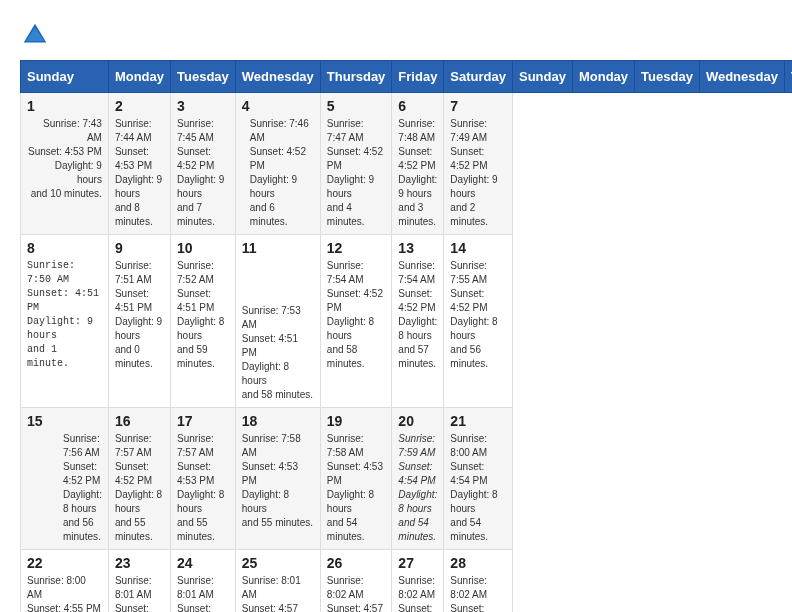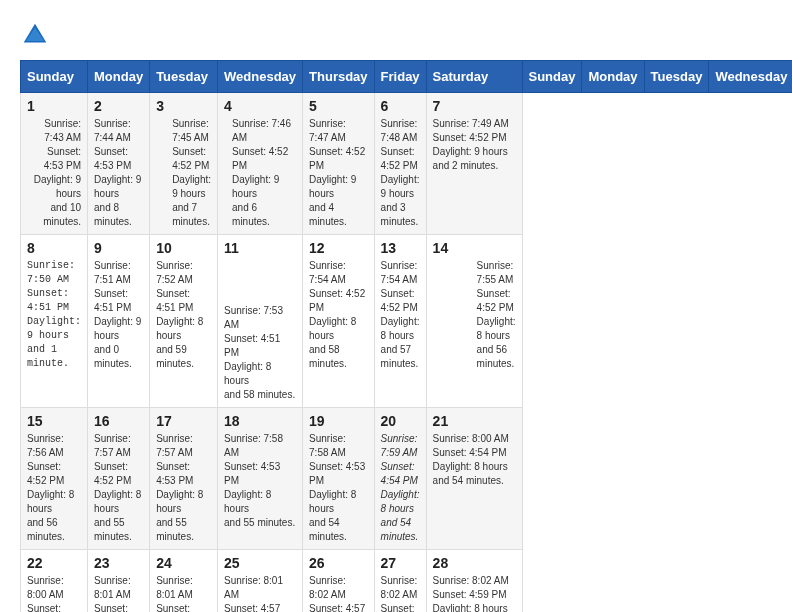--- a/index.html
+++ b/index.html
@@ -139,21 +139,21 @@
         </td>
         <td>
           <span class="day-number">2</span>
           <div class="day-info" style="white-space: pre-line;">Sunrise: 7:44 AM
 Sunset: 4:53 PM
 Daylight: 9 hours
 and 8 minutes.</div>
         </td>
         <td>
           <span class="day-number">3</span>
-          <div class="day-info" style="white-space: pre-line; margin-left: 16px;">Sunrise: 7:45 AM
+          <div class="day-info" style="white-space: pre-line;">Sunrise: 7:45 AM
 Sunset: 4:52 PM
 Daylight: 9 hours
 and 7 minutes.</div>
         </td>
         <td>
           <span class="day-number">4</span>
           <div class="day-info" style="white-space: pre-line; margin-left: 8px;">Sunrise: 7:46 AM
 Sunset: 4:52 PM
 Daylight: 9 hours
 and 6 minutes.</div>
@@ -218,30 +218,30 @@
         </td>
         <td>
           <span class="day-number">13</span>
           <div class="day-info" style="white-space: pre-line;">Sunrise: 7:54 AM
 Sunset: 4:52 PM
 Daylight: 8 hours
 and 57 minutes.</div>
         </td>
         <td>
           <span class="day-number">14</span>
-          <div class="day-info" style="white-space: pre-line; margin-left: 44px;">Sunrise: 7:55 AM
+          <div class="day-info" style="white-space: pre-line;">Sunrise: 7:55 AM
 Sunset: 4:52 PM
 Daylight: 8 hours
 and 56 minutes.</div>
         </td>
       </tr>
       <tr>
         <td>
           <span class="day-number">15</span>
-          <div class="day-info" style="white-space: pre-line;">Sunrise: 7:56 AM
+          <div class="day-info" style="white-space: pre-line; margin-left: 36px;">Sunrise: 7:56 AM
 Sunset: 4:52 PM
 Daylight: 8 hours
 and 56 minutes.</div>
         </td>
         <td>
           <span class="day-number">16</span>
           <div class="day-info" style="white-space: pre-line;">Sunrise: 7:57 AM
 Sunset: 4:52 PM
 Daylight: 8 hours
 and 55 minutes.</div>

